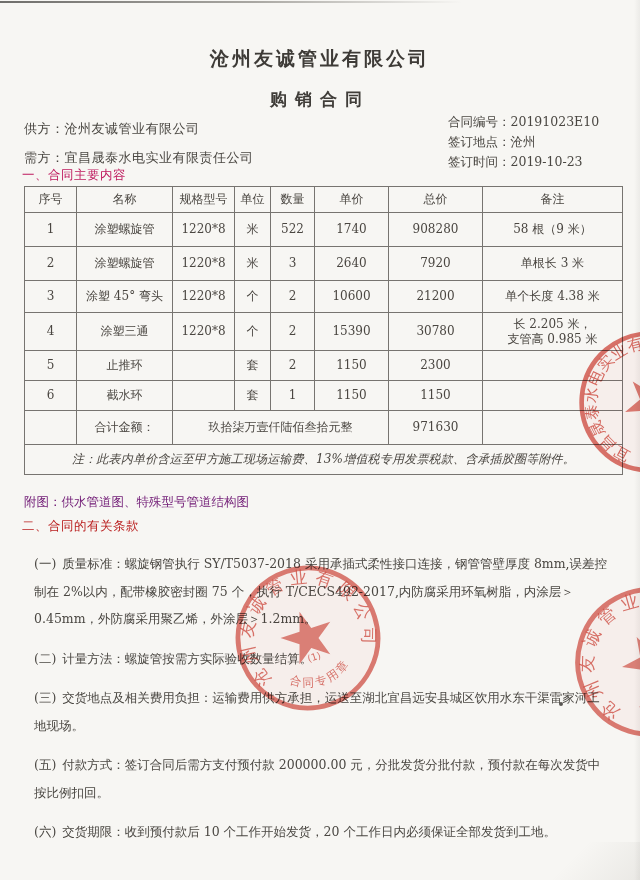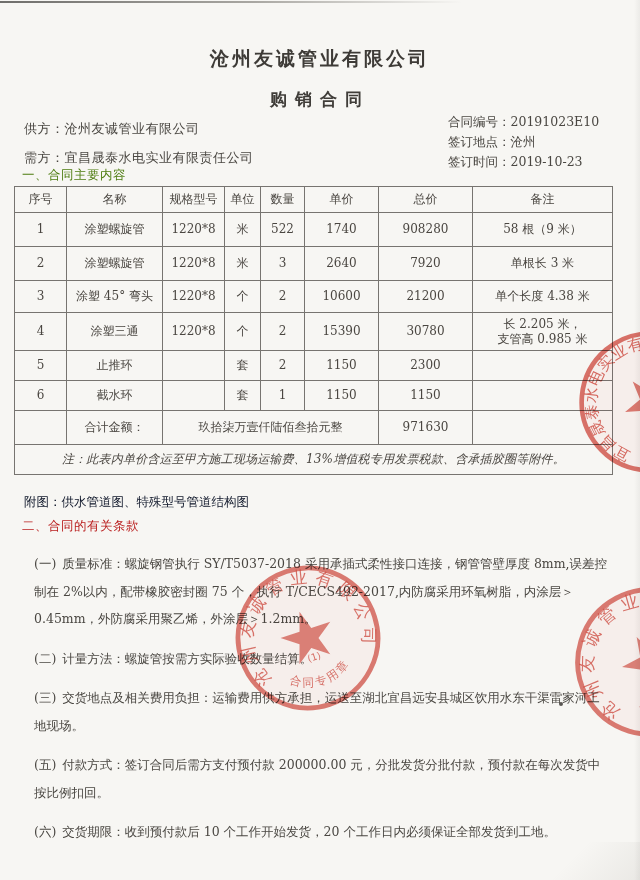--- a/index.html
+++ b/index.html
@@ -28,38 +28,38 @@
   .subtitle { position:absolute; top:88px; left:0; width:100%; text-align:center;
     font-size:17px; font-weight:bold; letter-spacing:8px; color:#403d39; }
 
   .party { position:absolute; left:24px; font-size:13px; color:#4a4742; letter-spacing:.5px; }
   .party.supplier { top:120px; }
   .party.buyer { top:149px; }
 
   .meta { position:absolute; left:440px; top:112px; font-size:12.5px; line-height:20px; color:#4a4742;margin-left:8px; }
   .meta div { white-space:nowrap; }
 
-  .sec1-heading { position:absolute; left:22px; top:167px; font-size:12.5px; color:#4d7c0f; letter-spacing:.5px; }
-
-  table.items { position:absolute; left:14px; top:186px; width:598px;
+  .sec1-heading { position:absolute; left:22px; top:167px; font-size:12.5px; color:#be185d; letter-spacing:.5px; }
+
+  table.items { position:absolute; left:24px; top:186px; width:598px;
     border-collapse:collapse; table-layout:fixed; }
   table.items td, table.items th {
     border:1px solid #777470; font-weight:normal; font-size:12px; color:#4a4641;
     text-align:center; vertical-align:middle; padding:1px 2px; line-height:1.25;
   }
   tr.h-head  { height:26px; }
   tr.h-row   { height:34px; }
   tr.h-row3  { height:32px; }
   tr.h-row4  { height:38px; }
   tr.h-row6  { height:30px; }
   tr.h-total { height:34px; }
   tr.h-note  { height:30px;font-style:italic; }
   td.note-cell { text-align:left; padding:3px 6px; font-size:12px; letter-spacing:.2px; }
 
-  .attachment { position:absolute; left:24px; top:494px; font-size:12.5px; color:#0f172a; }
+  .attachment { position:absolute; left:24px; top:494px; font-size:12.5px; color:#701a75; }
   .sec2-heading { position:absolute; left:22px; top:518px; font-size:12.5px; color:#b91c1c; letter-spacing:.5px; }
 
   .clauses { position:absolute; left:22px; top:538px; width:598px;
     font-size:12.5px; line-height:27.5px; color:#4a4742; }
   .clauses p { margin:12px; }
   .clauses .cno { margin-right:6px; }
   .clauses p.hang { padding-left:36px; text-indent:-36px; }
 
   .seal { position:absolute; mix-blend-mode:multiply; opacity:.88; }
   .seal-buyer { left:562px; top:314px; width:176px; height:176px; }

